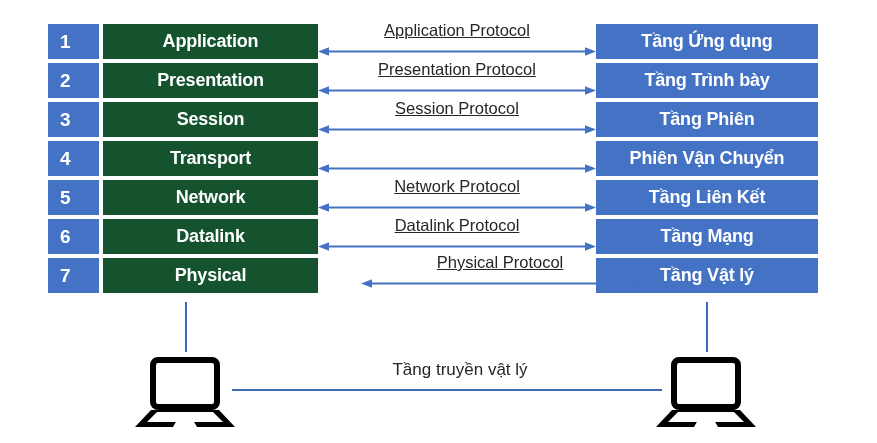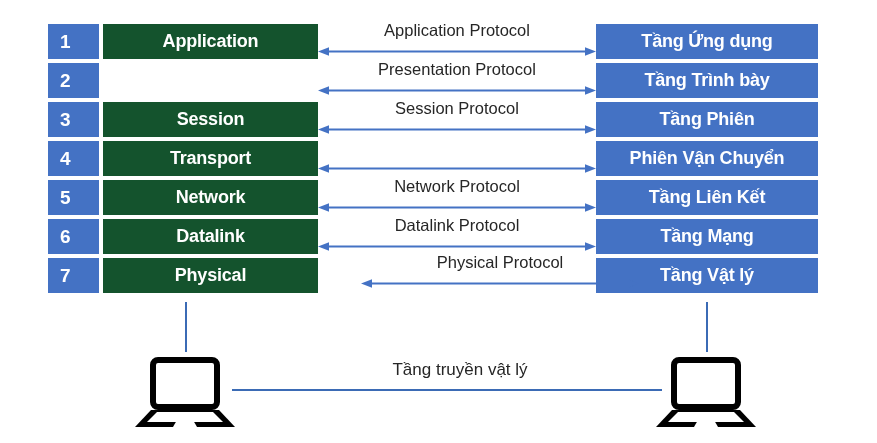--- a/index.html
+++ b/index.html
@@ -93,20 +93,21 @@
   .proto-label {
     position: absolute;
     left: 0;
     top: -3px;
     width: 278px;
     text-align: center;
     font-size: 16.5px;
     color: #262626;
     font-family: "Liberation Sans", sans-serif;
     white-space: nowrap;
+    text-decoration: underline;
   }
   .proto-arrow {
     position: absolute;
     left: 0;
     top: 21px;
     width: 278px;
     height: 13px;
   }
 
   
@@ -145,20 +146,21 @@
 
     <div class="layer-row">
       <div class="layer-num">1</div>
       <div class="layer-gap"></div>
       <div class="layer-name">Application</div>
     </div>
 
     <div class="layer-row">
       <div class="layer-num">2</div>
       <div class="layer-gap"></div>
+      <div class="layer-name">Presentation</div>
     </div>
 
     <div class="layer-row">
       <div class="layer-num">3</div>
       <div class="layer-gap"></div>
       <div class="layer-name">Session</div>
     </div>
 
     <div class="layer-row">
       <div class="layer-num">4</div>

